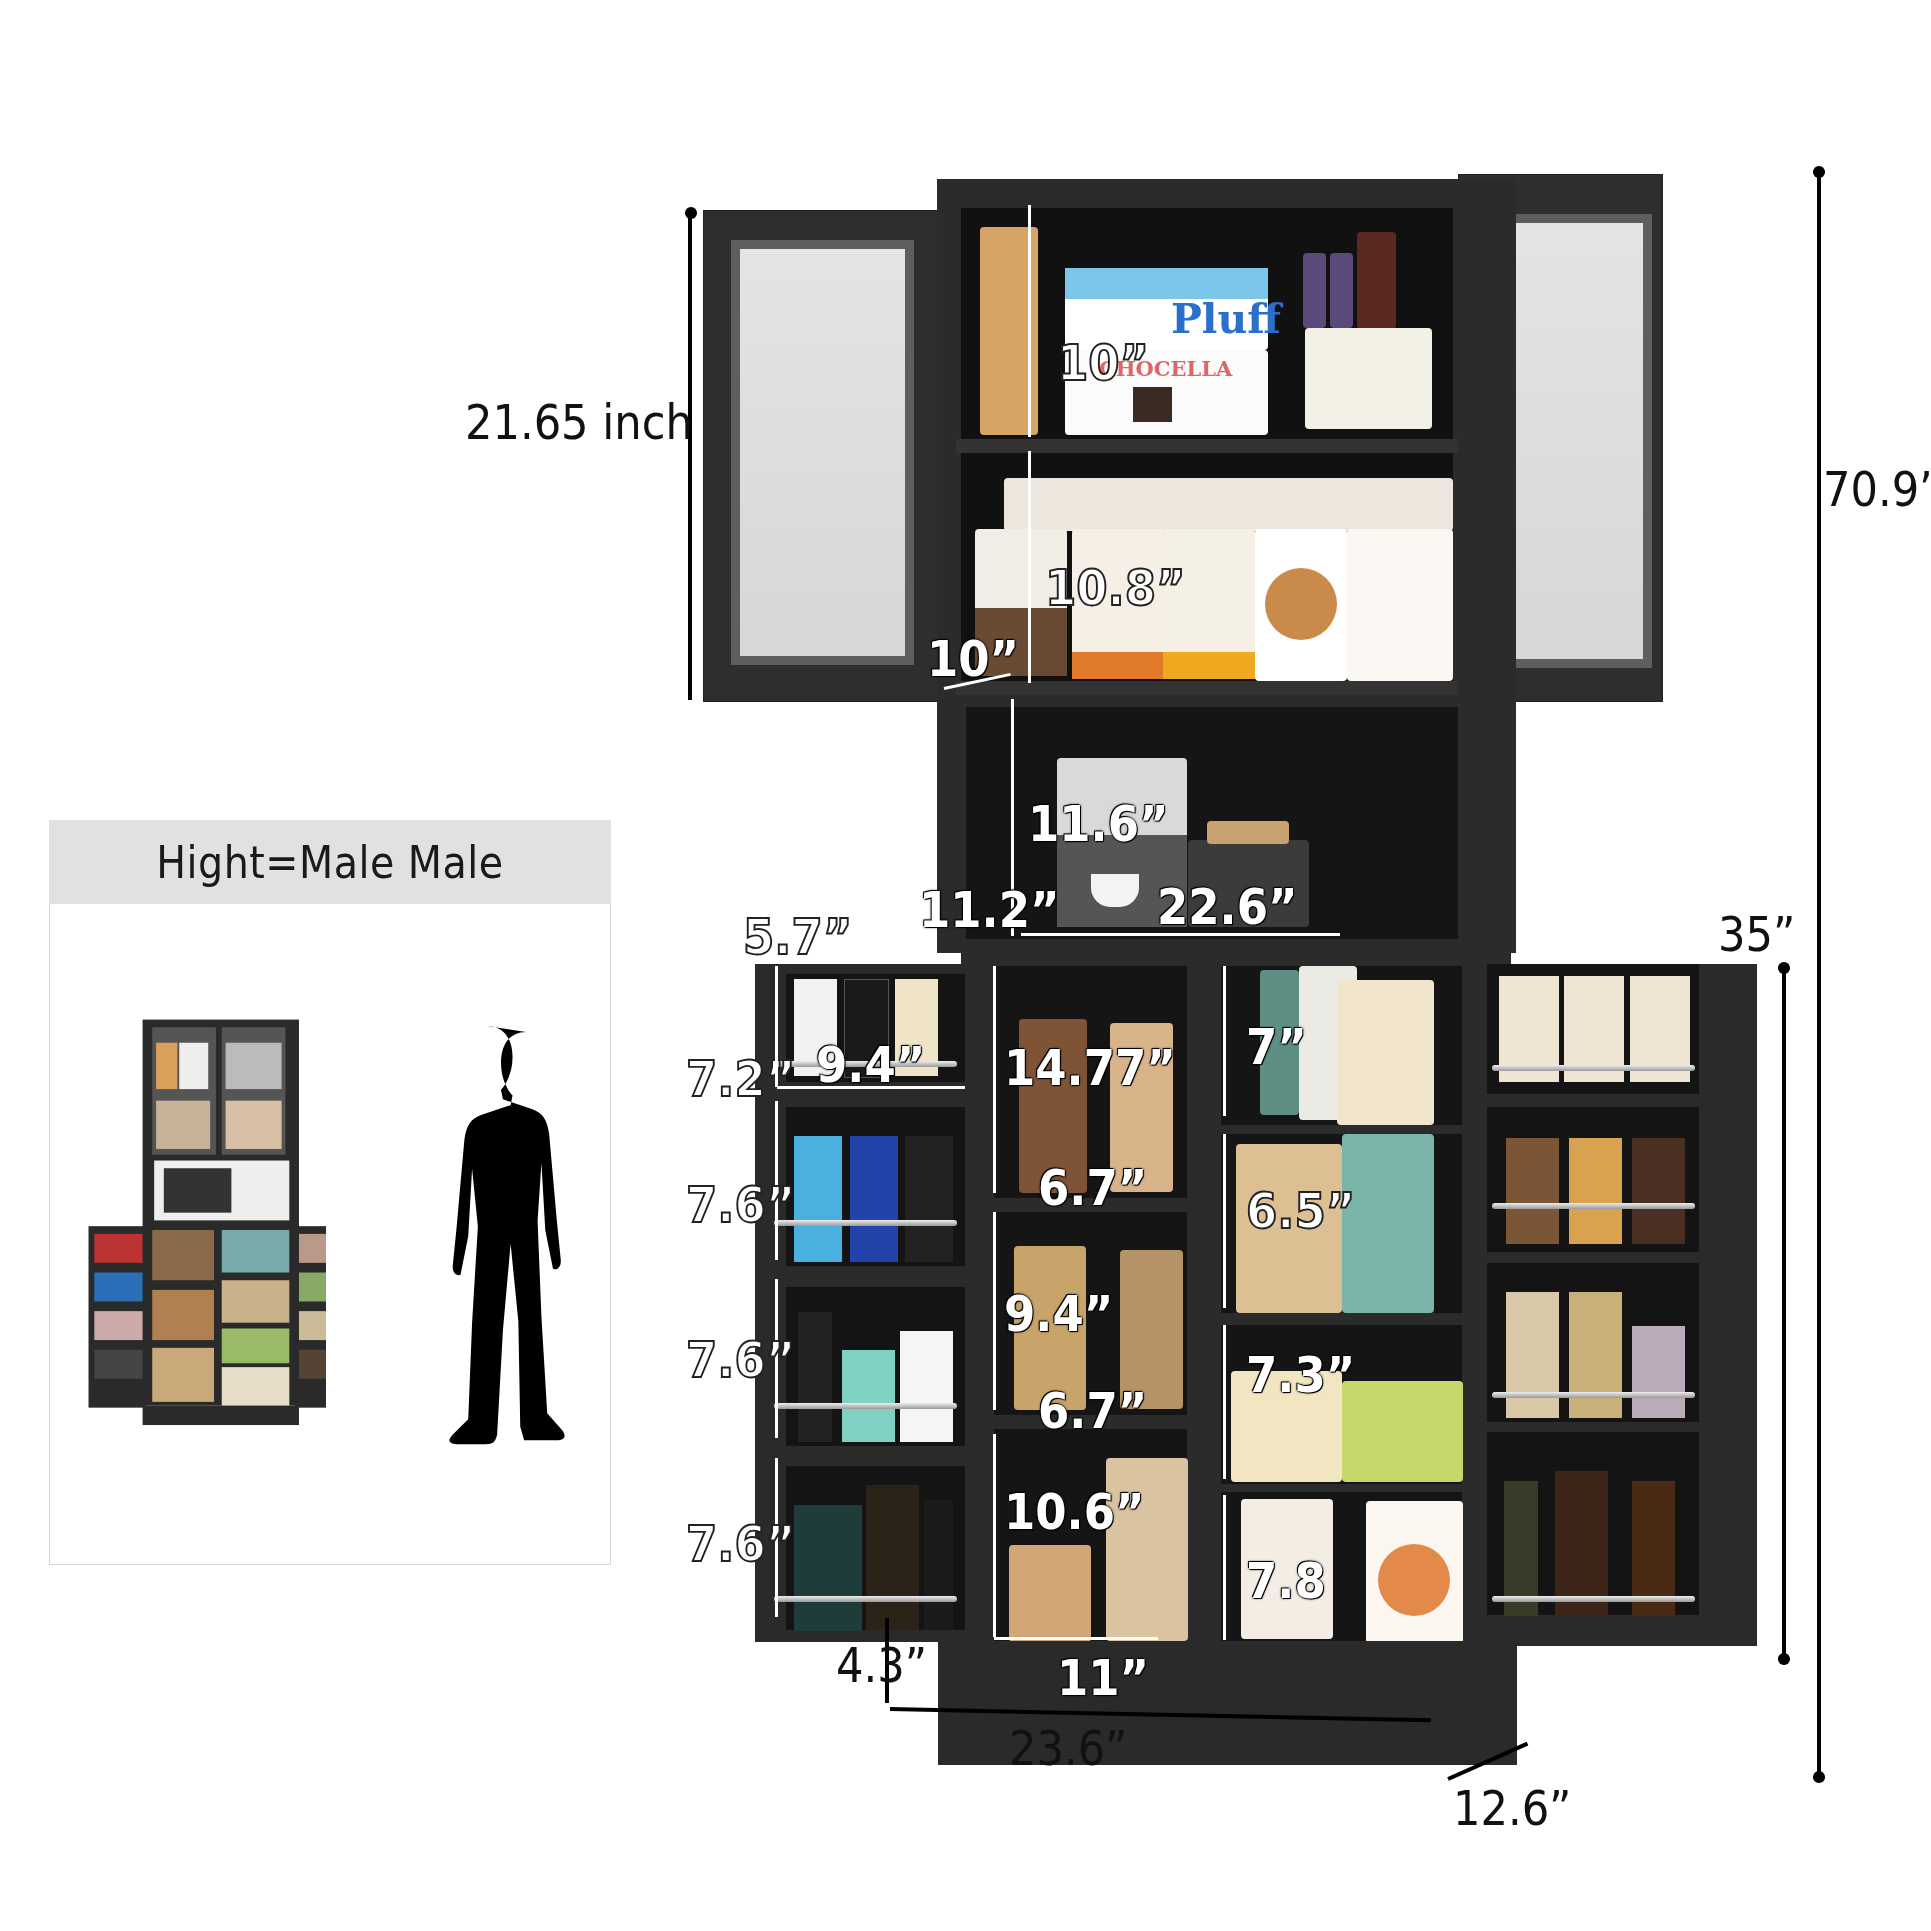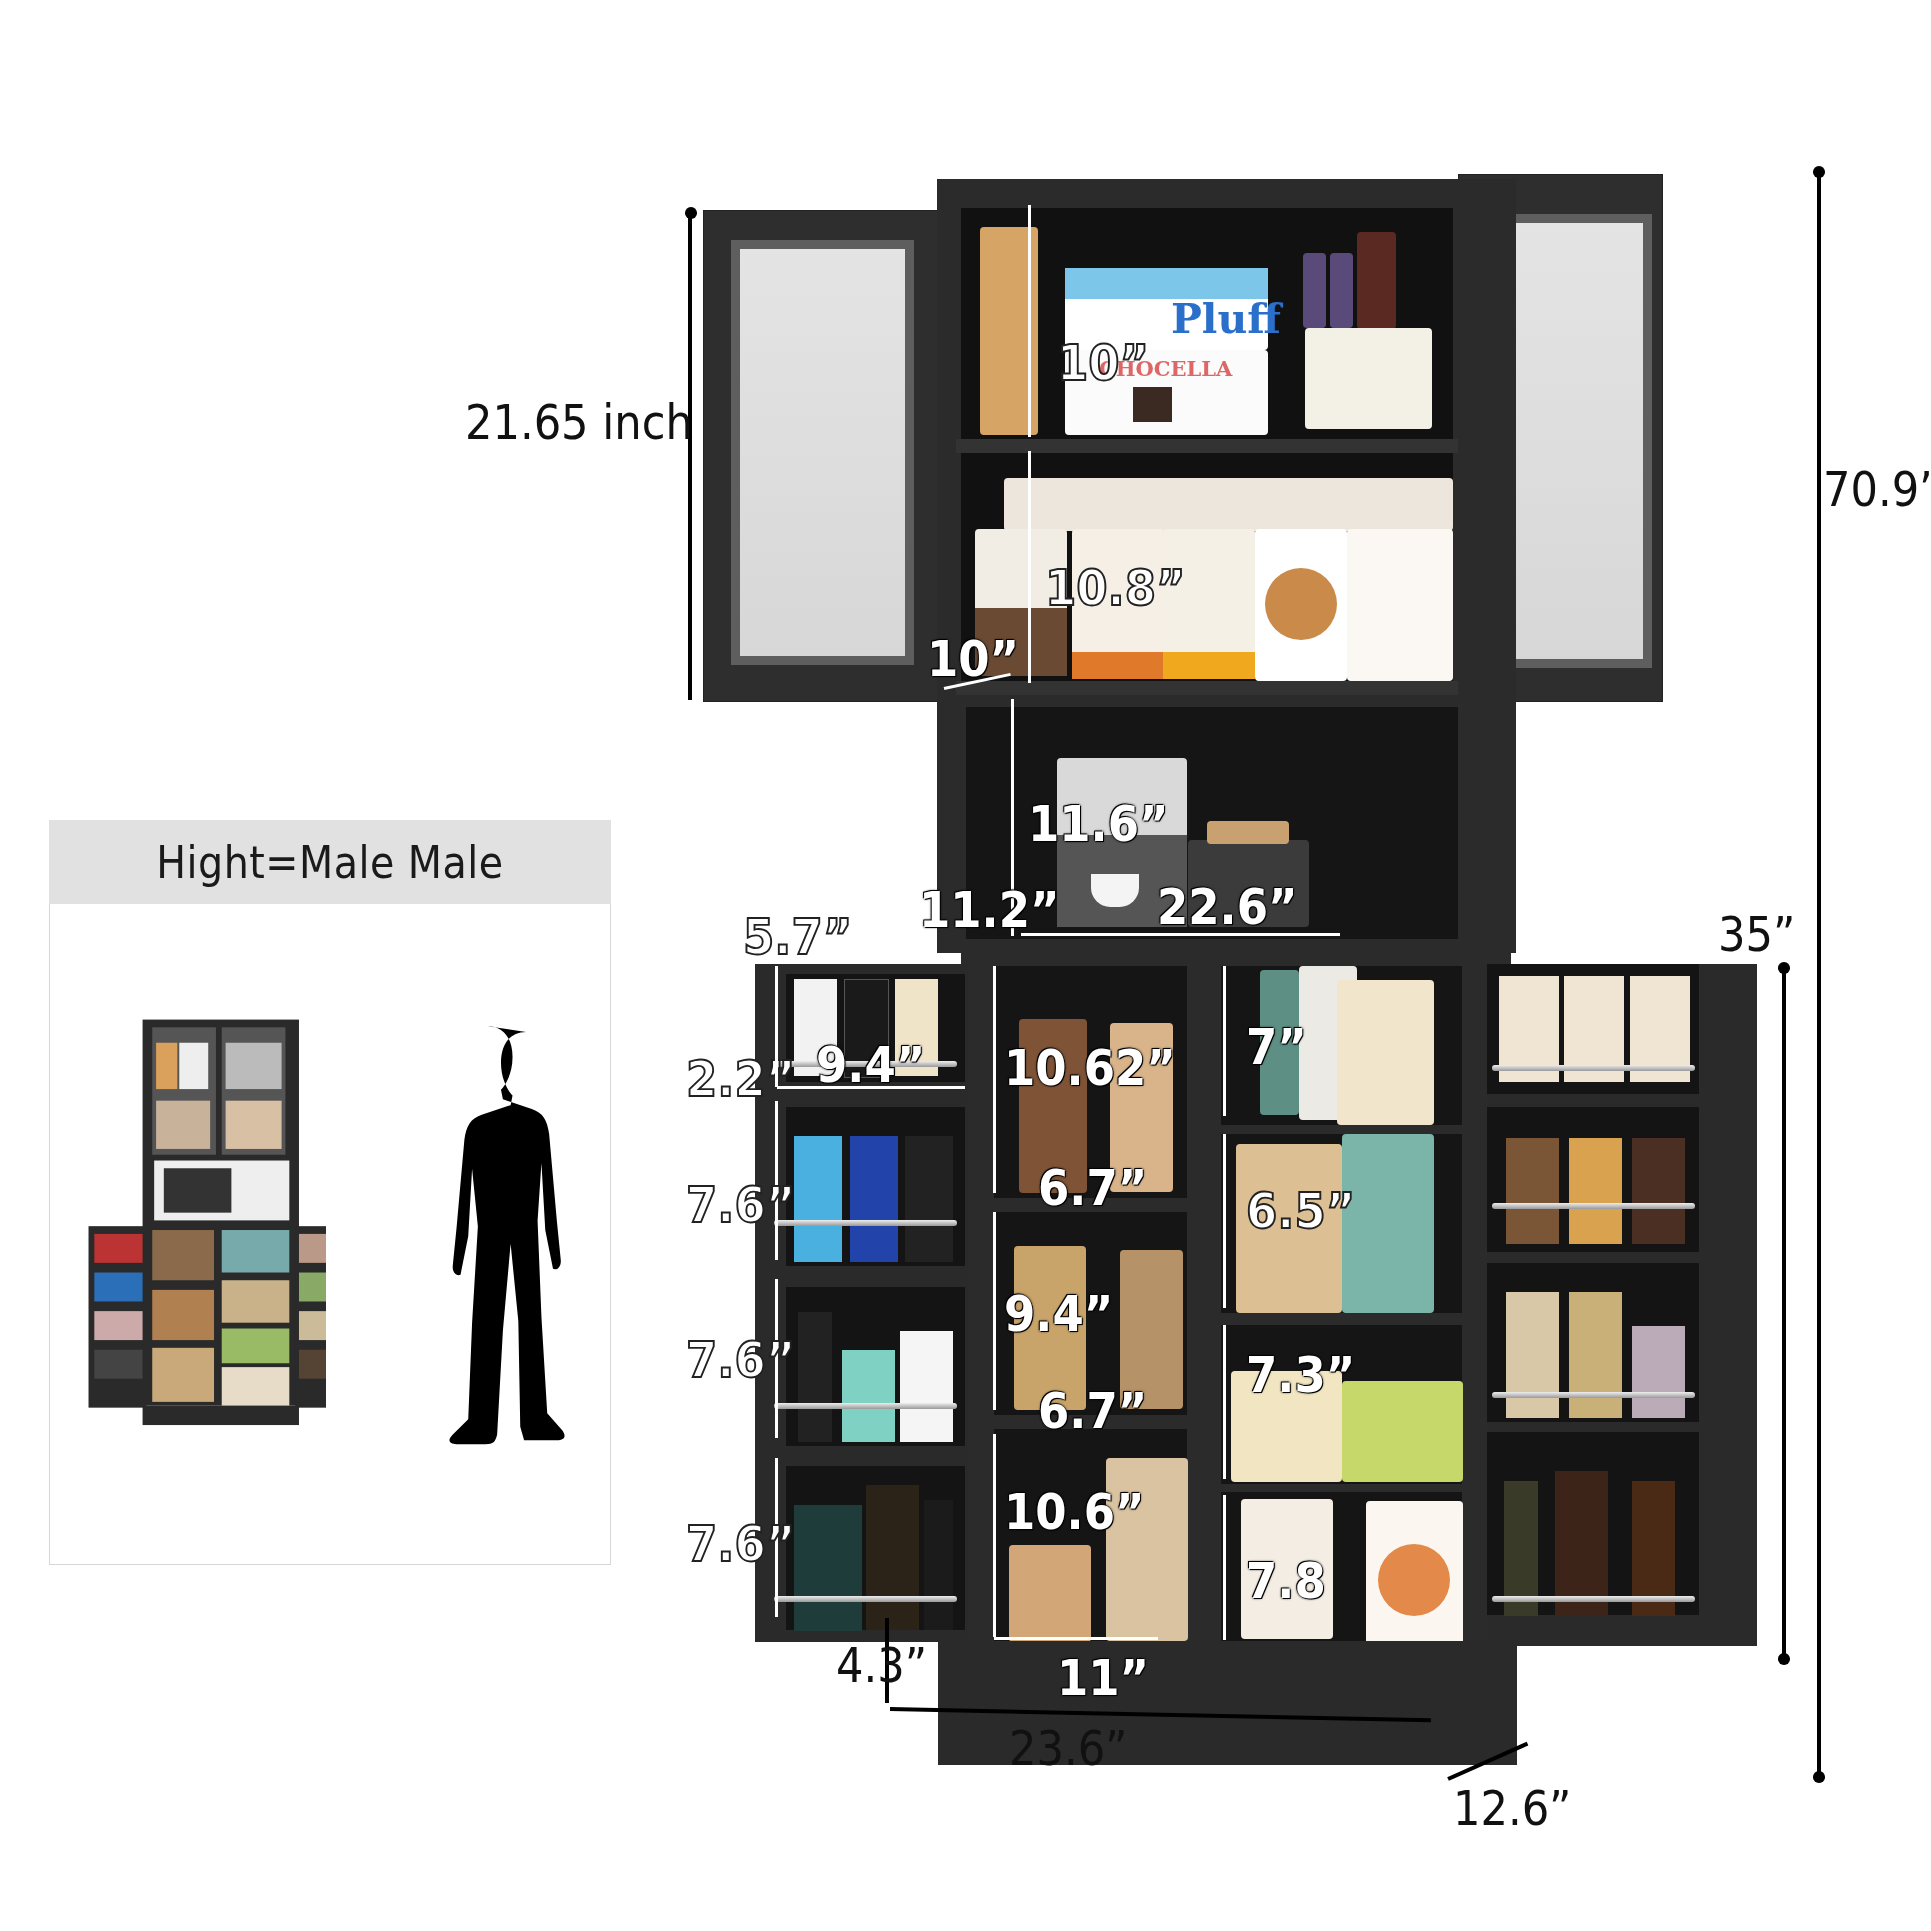--- a/index.html
+++ b/index.html
@@ -233,33 +233,33 @@
 <div class="abs dim-w" style="left:927px;top:634px;">10”</div>
 <div class="abs hline" style="left:944px;top:687px;width:68px;transform:rotate(-12deg);transform-origin:left;"></div>
 
 <div class="abs vline" style="left:1011px;top:699px;height:237px;"></div>
 <div class="abs dim-w" style="left:1028px;top:799px;">11.6”</div>
 <div class="abs dim-w" style="left:919px;top:885px;">11.2”</div>
 <div class="abs hline" style="left:1021px;top:933px;width:319px;"></div>
 <div class="abs dim-w" style="left:1157px;top:882px;">22.6”</div>
 
 <div class="abs dim-o" style="left:743px;top:912px;">5.7”</div>
-<div class="abs dim-o" style="left:686px;top:1054px;">2.2”</div>
+<div class="abs dim-o" style="left:686px;top:1054px;">7.2”</div>
 <div class="abs hline" style="left:777px;top:1086px;width:188px;"></div>
 <div class="abs dim-w" style="left:816px;top:1040px;">9.4”</div>
 <div class="abs vline" style="left:775px;top:966px;height:121px;"></div>
 <div class="abs vline" style="left:775px;top:1101px;height:159px;"></div>
 <div class="abs dim-o" style="left:686px;top:1180px;">7.6”</div>
 <div class="abs vline" style="left:775px;top:1279px;height:159px;"></div>
 <div class="abs dim-o" style="left:686px;top:1335px;">7.6”</div>
 <div class="abs vline" style="left:775px;top:1458px;height:159px;"></div>
 <div class="abs dim-o" style="left:686px;top:1519px;">7.6”</div>
 
 <div class="abs vline" style="left:993px;top:966px;height:227px;"></div>
-<div class="abs dim-w" style="left:1004px;top:1043px;">10.62”</div>
+<div class="abs dim-w" style="left:1004px;top:1043px;">14.77”</div>
 <div class="abs dim-w" style="left:1038px;top:1163px;">6.7”</div>
 <div class="abs vline" style="left:993px;top:1212px;height:198px;"></div>
 <div class="abs dim-w" style="left:1004px;top:1289px;">9.4”</div>
 <div class="abs dim-w" style="left:1038px;top:1386px;">6.7”</div>
 <div class="abs vline" style="left:993px;top:1434px;height:203px;"></div>
 <div class="abs dim-w" style="left:1004px;top:1487px;">10.6”</div>
 <div class="abs hline" style="left:994px;top:1637px;width:164px;"></div>
 <div class="abs dim-w" style="left:1057px;top:1653px;">11”</div>
 
 <div class="abs vline" style="left:1223px;top:966px;height:150px;"></div>

